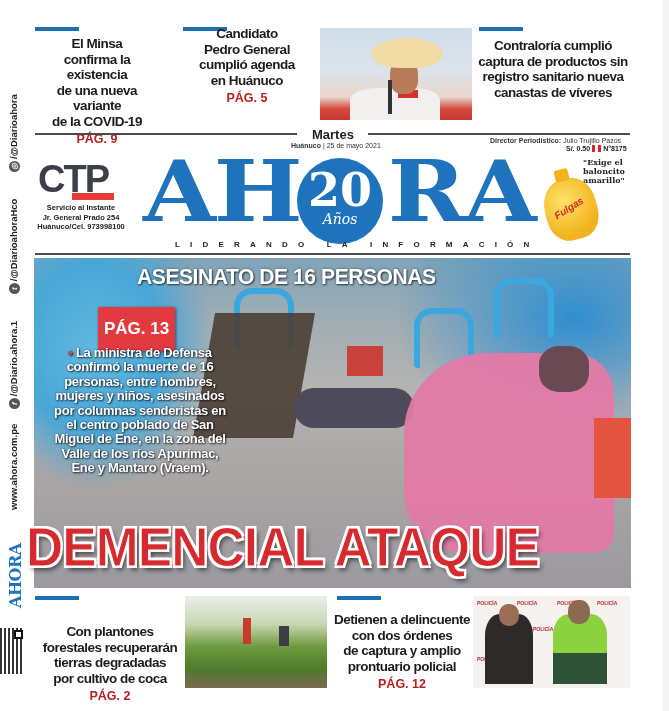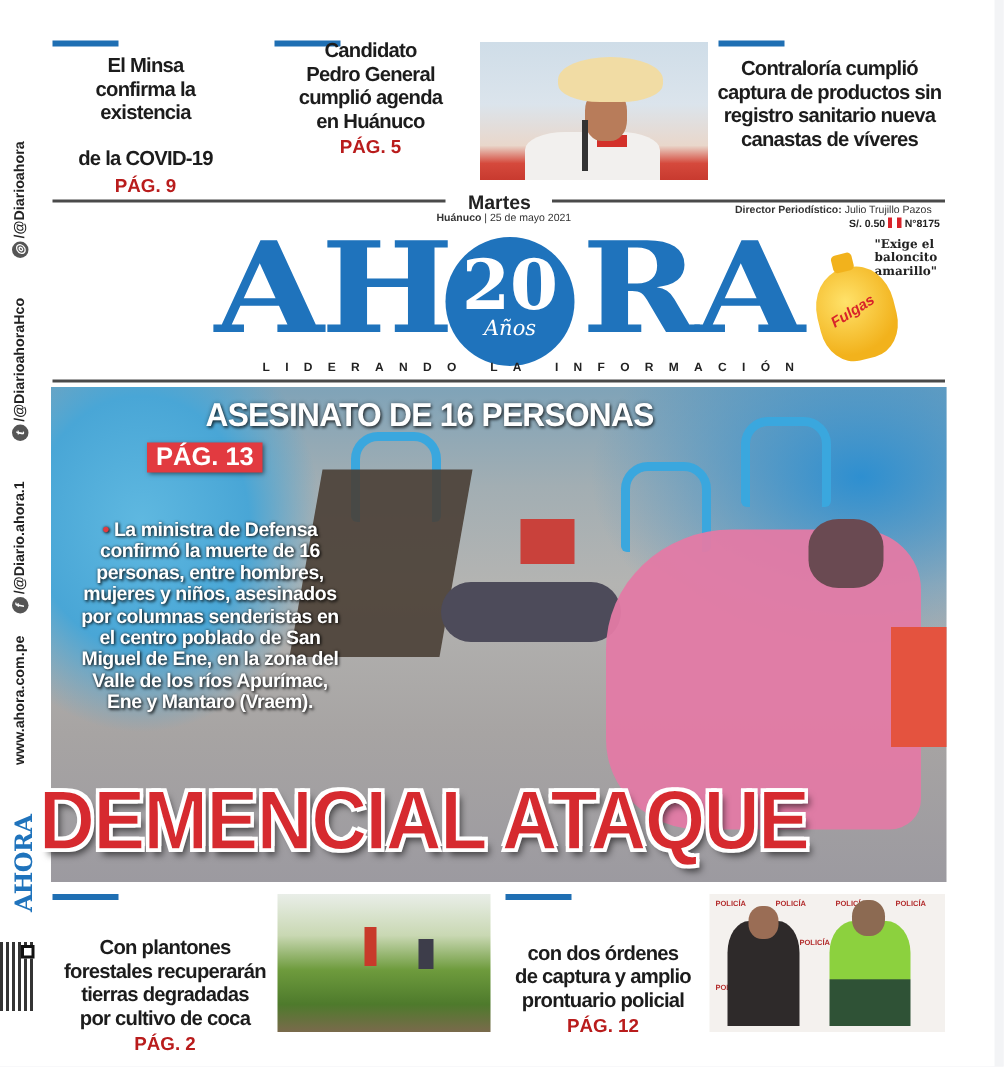--- a/index.html
+++ b/index.html
@@ -77,38 +77,38 @@
       linear-gradient(180deg, #7fa3b8 0%, #a2aeb3 20%, #b4b4b2 40%, #a7a4a3 70%, #9c9aa0 100%); }
   .mp-table { position: absolute; left: 170px; top: 55px; width: 100px; height: 125px; background: #4a3f35; transform: skewX(-10deg); opacity: 0.9; }
   .mp-chair { position: absolute; width: 60px; height: 60px; border: 6px solid #3aa7de; border-radius: 18px 18px 4px 4px; border-bottom: none; }
   .mp-crate { position: absolute; left: 313px; top: 88px; width: 36px; height: 30px; background: #c9413b; }
   .mp-pink { position: absolute; left: 370px; top: 95px; width: 210px; height: 200px; background: #e37aa5; border-radius: 40% 20% 10% 30%; opacity: 0.95; }
   .mp-pinkhead { position: absolute; left: 505px; top: 88px; width: 50px; height: 46px; background: #6a4a52; border-radius: 40%; }
   .mp-body { position: absolute; left: 260px; top: 130px; width: 120px; height: 40px; background: #4d4b5a; border-radius: 20px; }
   .mp-redbox { position: absolute; left: 560px; top: 160px; width: 40px; height: 80px; background: #e4533f; }
 
   .main-title { position: absolute; left: 137px; top: 264px; font-size: 22px; font-weight: bold; color: #fff; letter-spacing: -0.5px; text-shadow: 1px 1px 2px rgba(0,0,0,0.6), 0 0 3px rgba(0,0,0,0.4); transform: scaleX(0.96); transform-origin: left top; }
-  .main-page { position: absolute; left: 98px; top: 295px; background: #e23a40; color: #fff; font-weight: bold; font-size: 17px; padding: 0 6px; box-shadow: 1px 1px 3px rgba(0,0,0,0.5); }
+  .main-page { position: absolute; left: 98px; top: 307px; background: #e23a40; color: #fff; font-weight: bold; font-size: 17px; padding: 12px 6px; box-shadow: 1px 1px 3px rgba(0,0,0,0.5); }
   .main-body { position: absolute; left: 50px; top: 346px; width: 180px; text-align: center; color: #fff; font-weight: bold; font-size: 13px; line-height: 14.4px; letter-spacing: -0.3px; text-shadow: 1px 1px 2px rgba(0,0,0,0.7), 0 0 2px rgba(0,0,0,0.6); }
   .main-body .dot { color: #e23a40; }
 
   .headline { position: absolute; left: 26px; top: 518px; font-family: "Liberation Sans", sans-serif; font-weight: bold; font-size: 56px; line-height: 58px; color: #d62a2f; letter-spacing: -1px; white-space: nowrap;
     -webkit-text-stroke: 1px #fff; text-shadow: 2px 2px 0 #fff, -2px -2px 0 #fff, 2px -2px 0 #fff, -2px 2px 0 #fff, 3px 4px 5px rgba(0,0,0,0.6);
     transform: scaleX(0.92); transform-origin: left top; }
 </style>
 </head>
 <body>
 
 <div class="page">
 
   <div class="teaser-bar" style="left:35px;top:27px;"></div>
   <div class="teaser-head" style="left:32px;top:36px;width:130px;">
     <span>El Minsa</span><br>
     <span>confirma la existencia</span><br>
-    <br>
+    <span>de una nueva variante</span><br>
     <span>de la COVID-19</span>
     <span class="teaser-page">PÁG. 9</span>
   </div>
 
   <div class="teaser-bar" style="left:183px;top:27px;"></div>
   <div class="teaser-head" style="left:188px;top:26px;width:118px;">
     <span>Candidato</span><br>
     <span>Pedro General</span><br>
     <span>cumplió agenda</span><br>
     <span>en Huánuco</span>
@@ -132,20 +132,29 @@
   </div>
 
   <div class="rule" style="left:35px;top:133px;width:262px;"></div>
   <div class="rule" style="left:368px;top:133px;width:262px;"></div>
 
   <div class="date-day">Martes</div>
   <div class="date-line"><b>Huánuco</b> | <span>25 de mayo 2021</span></div>
   <div class="director"><b>Director Periodístico:</b> <span>Julio Trujillo Pazos</span></div>
   <div class="price"><span>S/. 0.50</span><span class="flag"></span><span>N°8175</span></div>
 
+  <div class="ctp">
+    <div class="logo">CTP</div>
+    <div class="redbar"></div>
+    <div class="info">
+      <span>Servicio al Instante</span><br>
+      <span>Jr. General Prado 254</span><br>
+      <span>Huánuco/Cel. 973998100</span>
+    </div>
+  </div>
 
   <div class="masthead">
     <span>AH</span><span style="display:inline-block;width:78px;"></span><span>RA</span>
   </div>
   <div class="anniv">
     <span class="num">20</span>
     <span class="yrs">Años</span>
   </div>
   <div class="tagline">LIDERANDO LA INFORMACIÓN</div>
   <div class="rule" style="left:35px;top:253px;width:595px;height:1.5px;"></div>
@@ -190,21 +199,21 @@
     <span>por cultivo de coca</span>
     <span class="teaser-page">PÁG. 2</span>
   </div>
   <div class="photo plants" style="left:185px;top:596px;width:142px;height:92px;">
     <div class="person1"></div>
     <div class="person2"></div>
   </div>
 
   <div class="teaser-bar" style="left:337px;top:596px;"></div>
   <div class="teaser-head" style="left:332px;top:612px;width:140px;">
-    <br>
+    <span>Detienen a delincuente</span><br>
     <span>con dos órdenes</span><br>
     <span>de captura y amplio</span><br>
     <span>prontuario policial</span>
     <span class="teaser-page">PÁG. 12</span>
   </div>
   <div class="photo police" style="left:473px;top:596px;width:157px;height:92px;">
     <span class="logo-txt" style="left:4px;top:4px;">POLICÍA</span>
     <span class="logo-txt" style="left:44px;top:4px;">POLICÍA</span>
     <span class="logo-txt" style="left:84px;top:4px;">POLICÍA</span>
     <span class="logo-txt" style="left:124px;top:4px;">POLICÍA</span>

